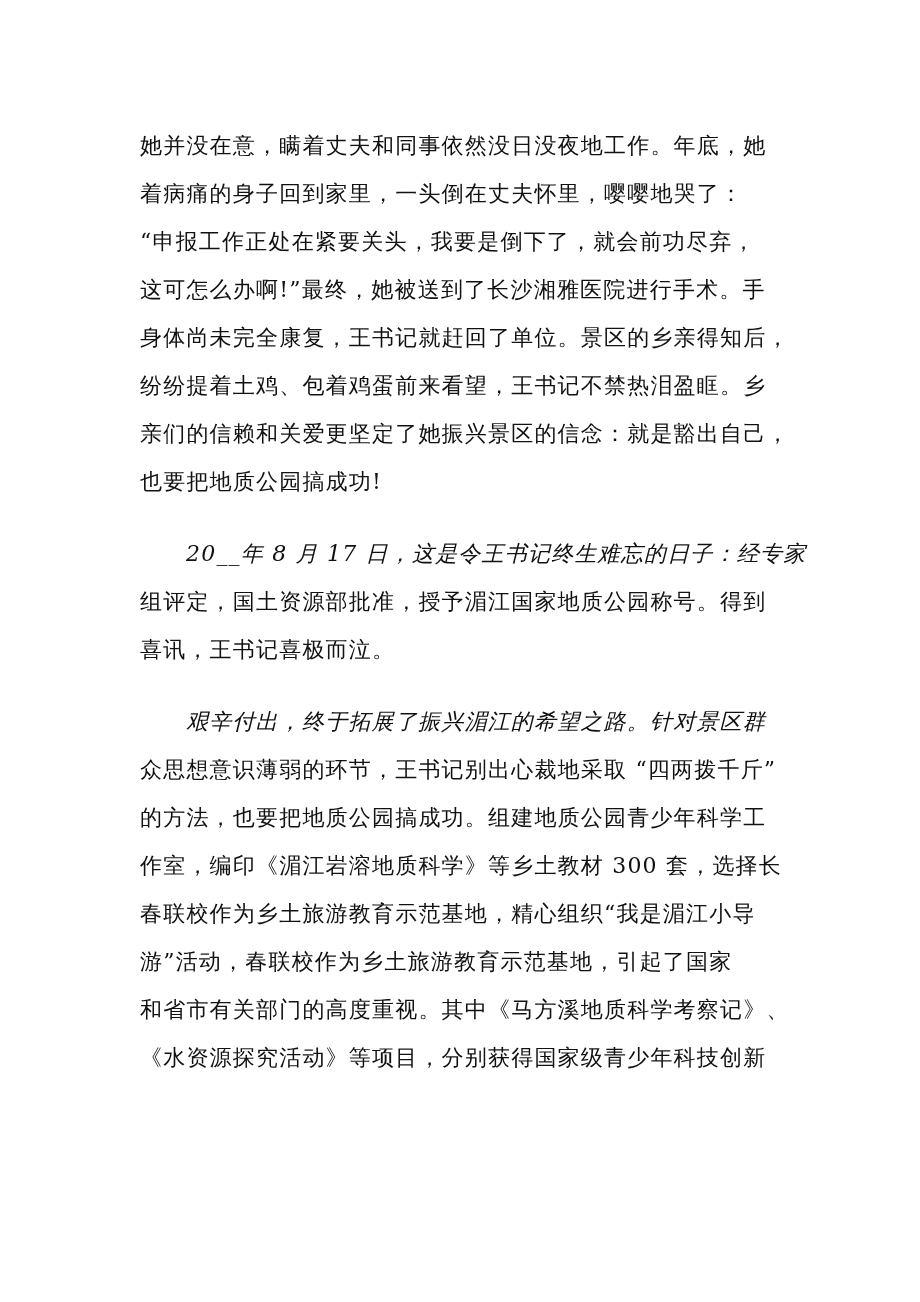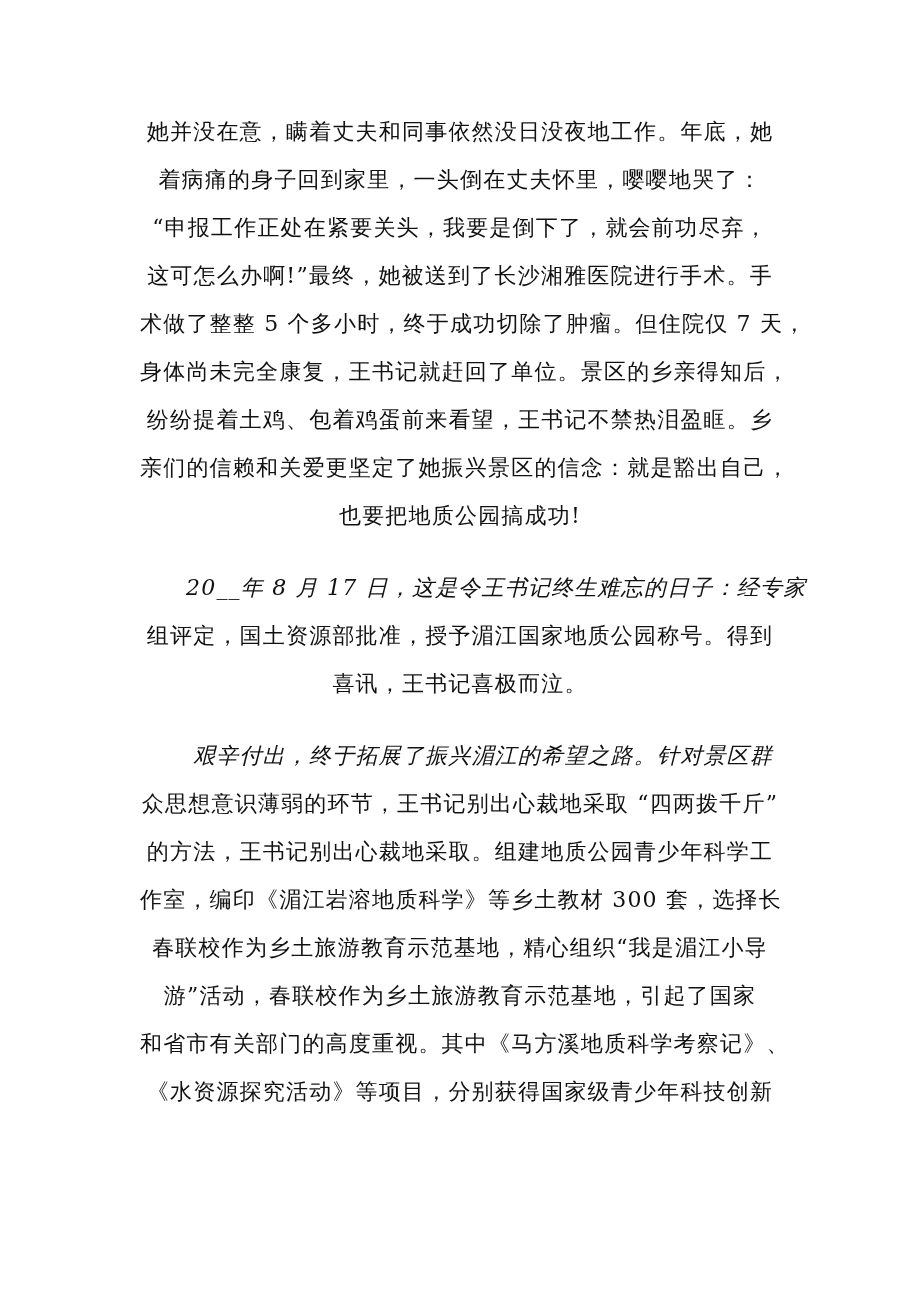--- a/index.html
+++ b/index.html
@@ -11,23 +11,22 @@
     width: 920px;
     height: 1302px;
     position: relative;
     overflow: hidden;
     font-family: "DejaVu Serif", "Liberation Serif", serif;
     color: #111111;
   }
   .page {
     position: absolute;
     left: 140px;
-    top: 108px;
+    top: 122px;
     width: 640px;
-    text-align: center;
   }
   .line {
     height: 48px;
     line-height: 48px;
     font-size: 22px;
     white-space: nowrap;
     letter-spacing: 1.2px;
   }
   .para-gap {
     height: 24px;
@@ -40,41 +39,40 @@
 </head>
 <body>
 
 <div class="page">
 
   <div class="paragraph">
     <div class="line">她并没在意，瞒着丈夫和同事依然没日没夜地工作。年底，她</div>
     <div class="line">着病痛的身子回到家里，一头倒在丈夫怀里，嘤嘤地哭了：</div>
     <div class="line">“申报工作正处在紧要关头，我要是倒下了，就会前功尽弃，</div>
     <div class="line">这可怎么办啊!”最终，她被送到了长沙湘雅医院进行手术。手</div>
-    <div class="line">术做了整整 5 个多小时，终于成功切除了肿瘤。但住院仅 7 天，</div>
     <div class="line">身体尚未完全康复，王书记就赶回了单位。景区的乡亲得知后，</div>
     <div class="line">纷纷提着土鸡、包着鸡蛋前来看望，王书记不禁热泪盈眶。乡</div>
     <div class="line">亲们的信赖和关爱更坚定了她振兴景区的信念：就是豁出自己，</div>
     <div class="line">也要把地质公园搞成功!</div>
   </div>
 
   <div class="para-gap"></div>
 
   <div class="paragraph">
     <div class="line indent">20__年 8 月 17 日，这是令王书记终生难忘的日子：经专家</div>
     <div class="line">组评定，国土资源部批准，授予湄江国家地质公园称号。得到</div>
     <div class="line">喜讯，王书记喜极而泣。</div>
   </div>
 
   <div class="para-gap"></div>
 
   <div class="paragraph">
     <div class="line indent">艰辛付出，终于拓展了振兴湄江的希望之路。针对景区群</div>
     <div class="line">众思想意识薄弱的环节，王书记别出心裁地采取 “四两拨千斤”</div>
-    <div class="line">的方法，王书记别出心裁地采取。组建地质公园青少年科学工</div>
+    <div class="line">的方法，也要把地质公园搞成功。组建地质公园青少年科学工</div>
     <div class="line">作室，编印《湄江岩溶地质科学》等乡土教材 300 套，选择长</div>
     <div class="line">春联校作为乡土旅游教育示范基地，精心组织“我是湄江小导</div>
     <div class="line">游”活动，春联校作为乡土旅游教育示范基地，引起了国家</div>
     <div class="line">和省市有关部门的高度重视。其中《马方溪地质科学考察记》、</div>
     <div class="line">《水资源探究活动》等项目，分别获得国家级青少年科技创新</div>
   </div>
 
 </div>
 
 </body></html>

